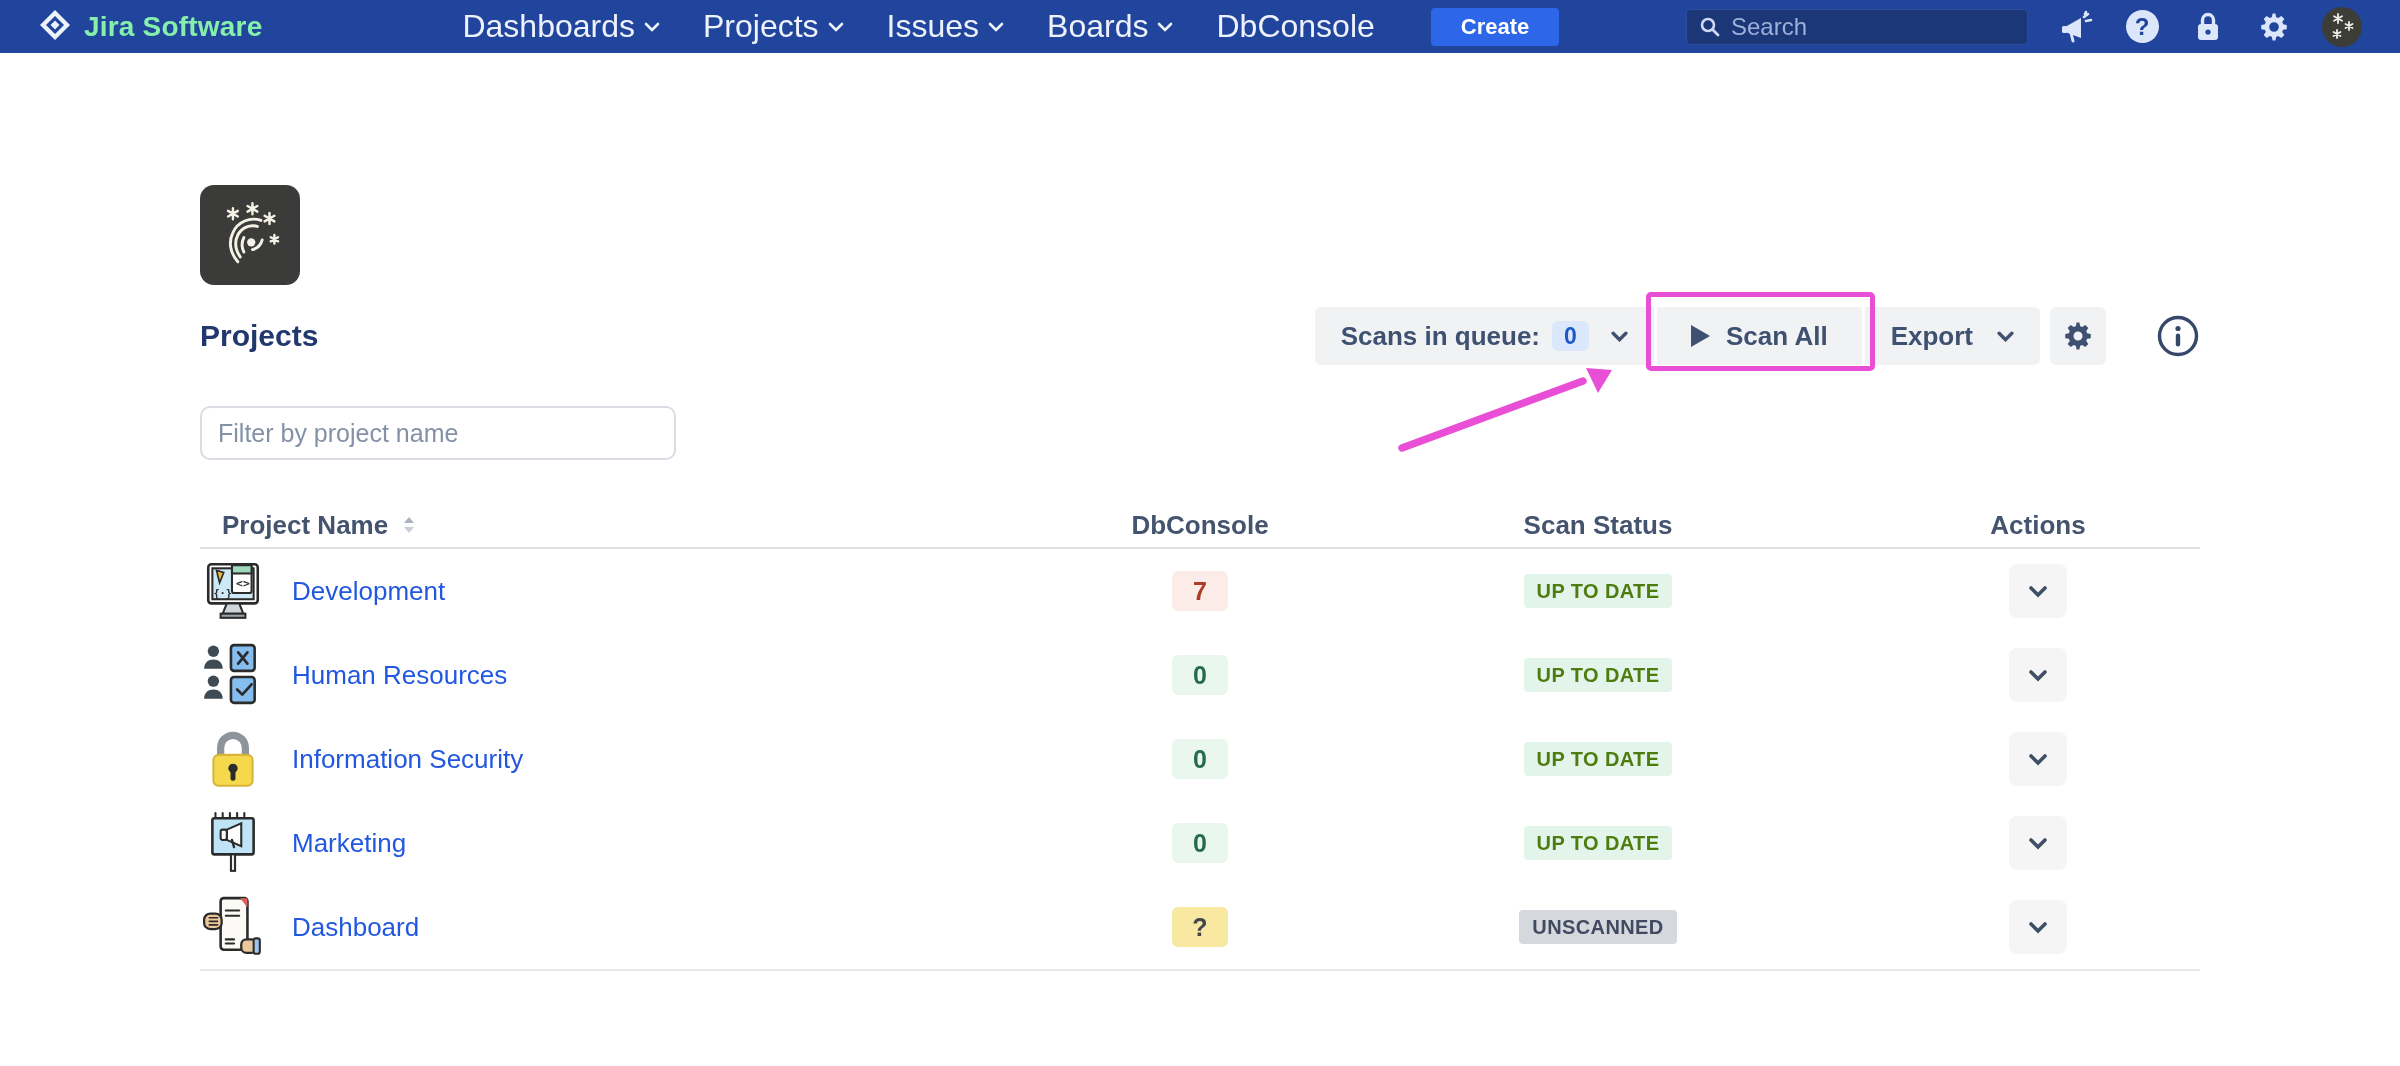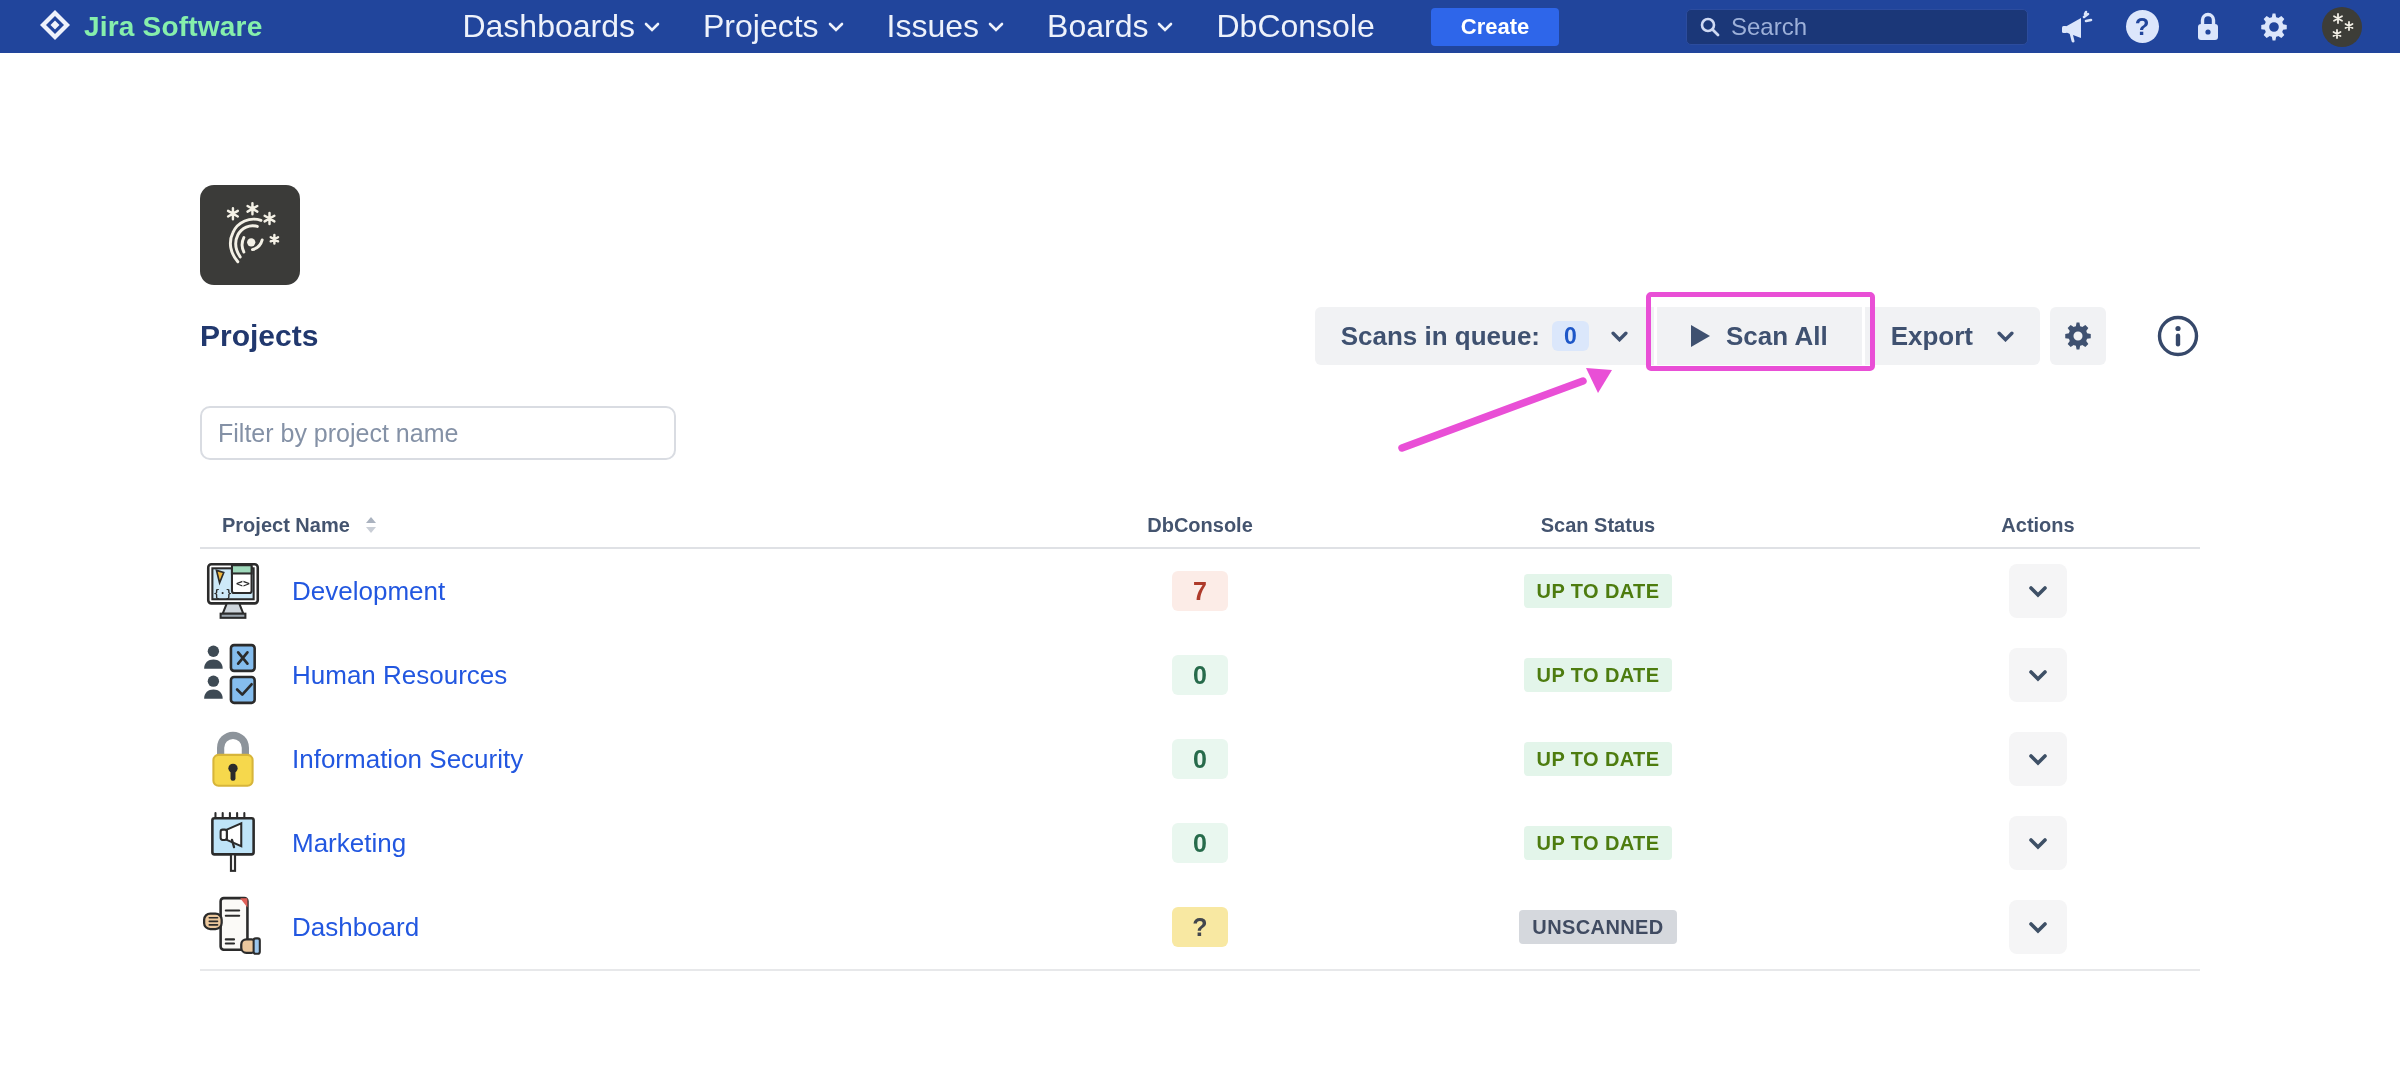--- a/index.html
+++ b/index.html
@@ -54,21 +54,21 @@
                    border:5px solid #e94fd6; border-radius:5px; pointer-events:none; }
   .anno-arrow { position:absolute; left:1390px; top:365px; width:230px; height:95px; pointer-events:none; }
 
   .filter-input { margin-top:39px; width:476px; height:54px; border:2px solid #d9dce2; border-radius:10px;
                   padding:0 16px; font-size:25px; font-family:inherit; color:#42526e; outline:none; display:block; }
   .filter-input::placeholder { color:#8491a6; }
 
   
   .table { margin-top:43px; width:2000px; }
   .t-head { display:grid; grid-template-columns:880px 240px 556px 324px; align-items:center; height:46px;
-            border-bottom:2px solid #dfe1e5; color:#44546f; font-size:20px; font-weight:700; }
+            border-bottom:2px solid #dfe1e5; color:#44546f; font-size:26px; font-weight:700; }
   .th-name { display:flex; align-items:center; gap:14px; padding-left:22px; cursor:pointer; }
   .th-c { text-align:center; }
   .t-row { display:grid; grid-template-columns:880px 240px 556px 324px; align-items:center; height:84px; }
   .t-body { border-bottom:2px solid #e7e8ea; }
   .cell-name { display:flex; align-items:center; gap:26px; }
   .proj-icon { width:66px; height:66px; flex:0 0 auto; }
   .proj-link { color:#2257e0; font-size:26px; text-decoration:none; cursor:pointer; }
   .cell-c { display:flex; justify-content:center; }
   .badge-find { min-width:56px; height:40px; border-radius:6px; display:flex; align-items:center; justify-content:center;
                 font-size:25px; font-weight:700; padding:0 10px; }

